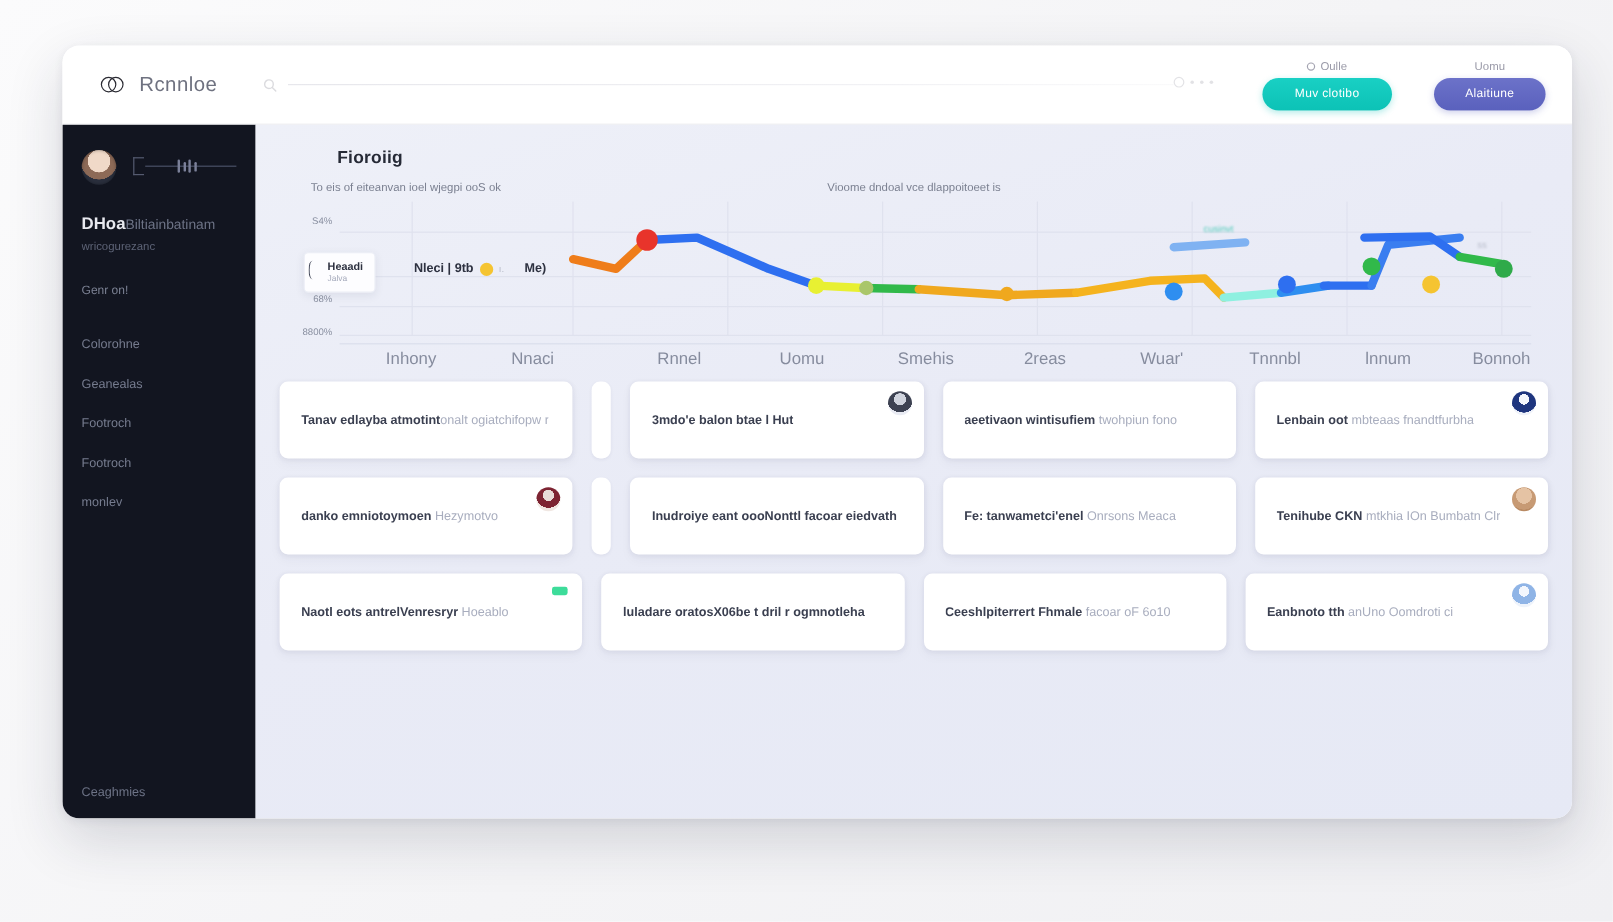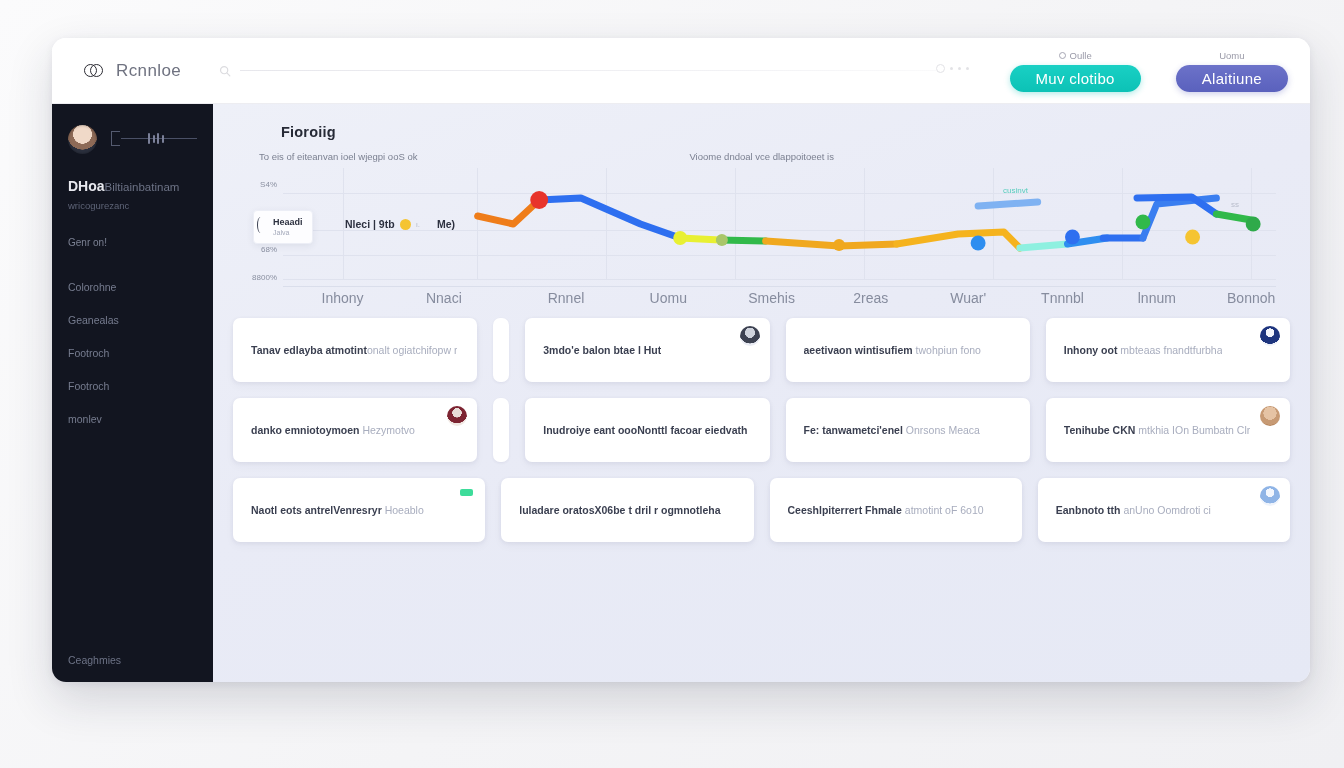--- a/index.html
+++ b/index.html
@@ -68,21 +68,21 @@
   .dots-group { display:flex; align-items:center; gap:5px; margin-right:6px; opacity:.28; padding-bottom:4px;}
   .dots-group .ring{ width:9px;height:9px;border-radius:50%;border:1.4px solid #9a9aa6;}
   .dots-group .d{ width:3px;height:3px;border-radius:50%;background:#9a9aa6;}
 
   .btn-wrap { display:flex; flex-direction:column; align-items:center; gap:4px; }
   .btn-caption { font-size:9.5px; color:#9a9aa8; filter:blur(.5px); display:flex; align-items:center; gap:4px;}
   .btn-caption .cap-ring{width:7px;height:7px;border-radius:50%;border:1.2px solid #a5a5b2;display:inline-block;}
   .btn {
     border:none; border-radius: 17px;
     height: 27px; padding: 0 26px;
-    font-size: 15px; color:#ffffff; letter-spacing:.3px;
+    font-size: 10px; color:#ffffff; letter-spacing:.3px;
     filter: blur(.4px);
     cursor:pointer;
     display:flex;align-items:center;justify-content:center;
     min-width:108px;
   }
   .btn.teal { background: linear-gradient(180deg,#19d0c4,#0cc2b6); box-shadow:0 2px 6px rgba(12,194,182,.32);}
   .btn.purple { background: linear-gradient(180deg,#6c72c9,#5a61bd); box-shadow:0 2px 6px rgba(90,97,189,.30); min-width:90px;}
 
   
   .body { flex:1 1 auto; display:flex; min-height:0; }
@@ -484,21 +484,21 @@
             </div>
             <div class="strip"></div>
             <div class="card">
               <span class="card-text"><span>3mdo'e balon btae l Hut</span></span>
               <span class="card-avatar av-dark"></span>
             </div>
             <div class="card">
               <span class="card-text"><span>aeetivaon wintisufiem</span> <span class="muted">twohpiun fono</span></span>
             </div>
             <div class="card">
-              <span class="card-text"><span>Inhony oot</span> <span class="muted">mbteaas  fnandtfurbha</span></span>
+              <span class="card-text"><span>Lenbain oot</span> <span class="muted">mbteaas  fnandtfurbha</span></span>
               <span class="card-avatar av-navy"></span>
             </div>
           </div>
 
           <div class="row">
             <div class="card">
               <span class="card-text"><span>danko emniotoymoen</span> <span class="muted">Hezymotvo</span></span>
               <span class="card-avatar av-red"></span>
             </div>
             <div class="strip"></div>
@@ -516,21 +516,21 @@
 
           <div class="row">
             <div class="card">
               <span class="card-text"><span>Naotl eots antrelVenresryr</span> <span class="muted">Hoeablo</span></span>
               <span class="badge-green"></span>
             </div>
             <div class="card">
               <span class="card-text"><span>luladare oratosX06be t dril r ogmnotleha</span></span>
             </div>
             <div class="card">
-              <span class="card-text"><span>Ceeshlpiterrert Fhmale</span> <span class="muted">atmotint oF 6o10</span></span>
+              <span class="card-text"><span>Ceeshlpiterrert Fhmale</span> <span class="muted">facoar oF 6o10</span></span>
             </div>
             <div class="card">
               <span class="card-text"><span>Eanbnoto tth</span> <span class="muted">anUno Oomdroti ci</span></span>
               <span class="card-avatar av-blue"></span>
             </div>
           </div>
 
         </div>
 
       </div>

